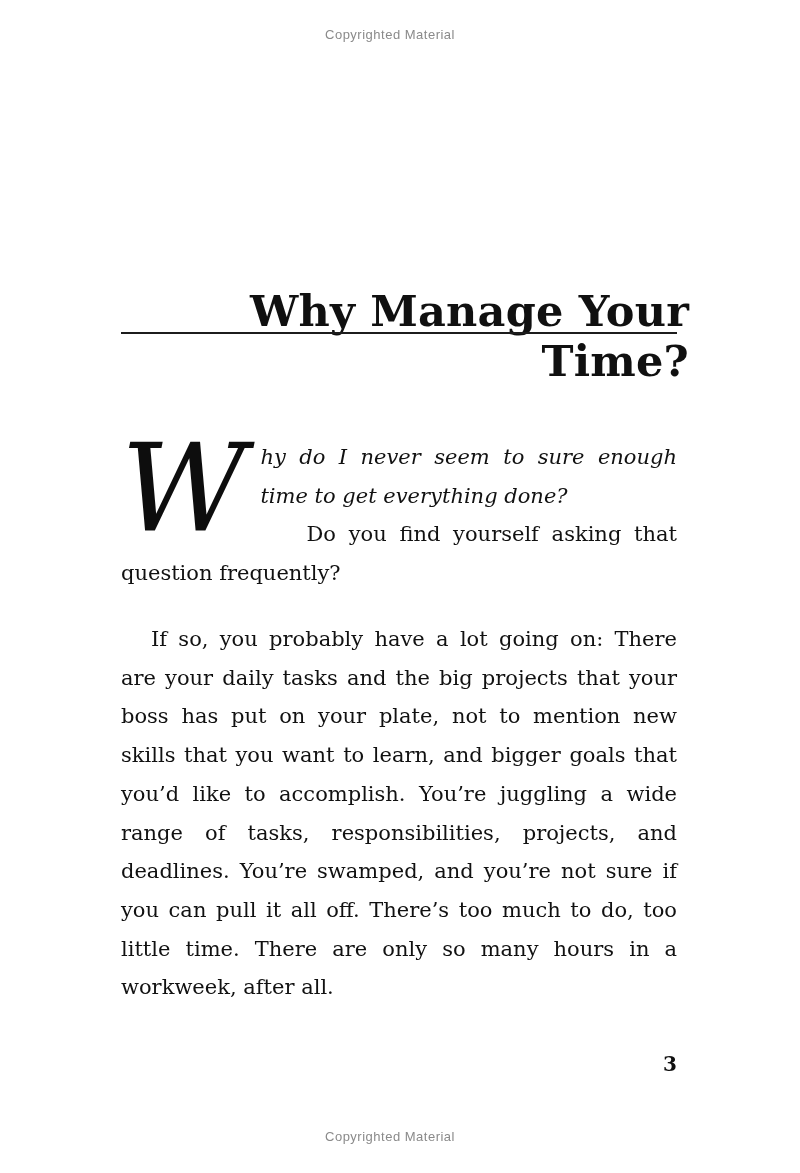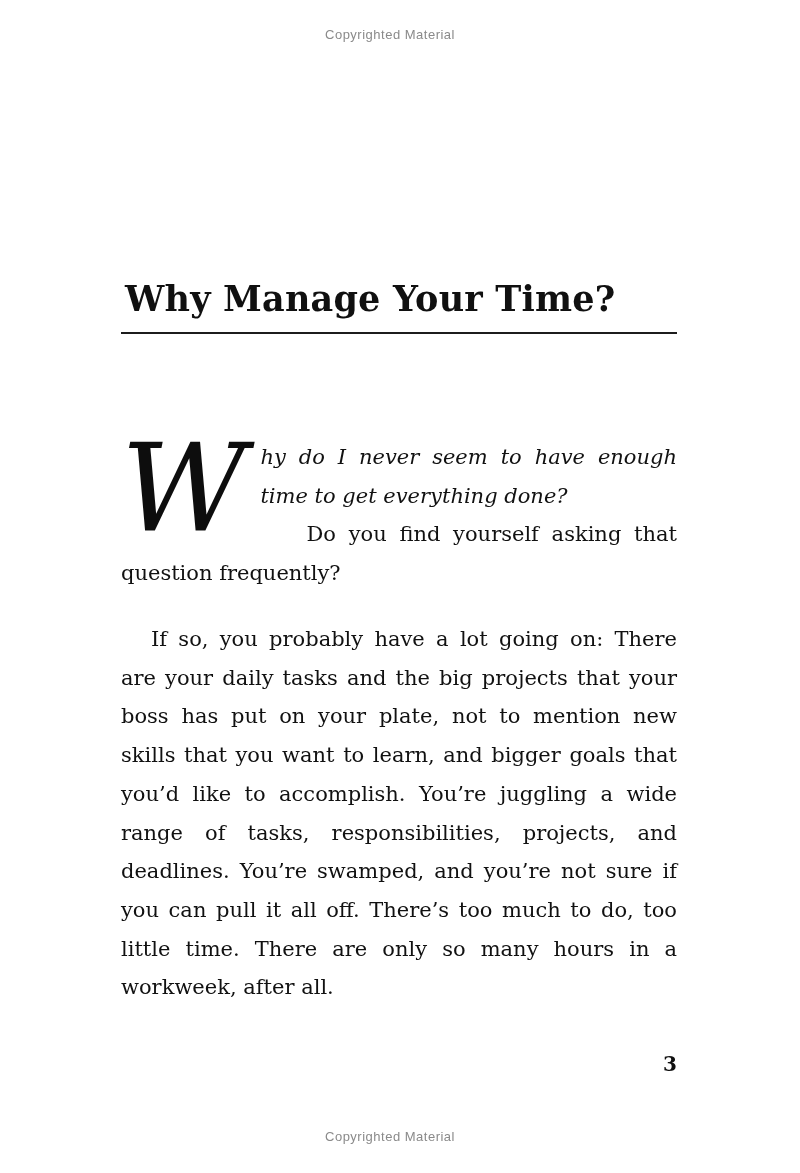--- a/index.html
+++ b/index.html
@@ -27,25 +27,26 @@
     color: #8a8a8a;
   }
   .copyright.top { top: 27px; }
   .copyright.bottom { top: 1129px; }
 
   .chapter-title {
     position: absolute;
     top: 274px;
     left: 121px;
     width: 556px;
-    margin: 4px;
-    font-size: 35px;
+    margin: 12px;
+    font-size: 43px;
     font-weight: bold;
     letter-spacing: 0.2px;
     color: #101010;
+    text-align: right;
   }
   .title-rule {
     position: absolute;
     top: 332px;
     left: 121px;
     width: 556px;
     margin: 0;
     border: none;
     border-top: 2px solid #1c1c1c;
   }
@@ -108,21 +109,21 @@
 
 <div class="page">
 
   <div class="copyright top">Copyrighted Material</div>
 
   <h1 class="chapter-title">Why Manage Your Time?</h1>
 
   <hr class="title-rule">
 
   <div class="opening">
-    <span class="dropcap">W</span><span class="italic-q">hy do I never seem to have enough time to get everything done?</span><br>
+    <span class="dropcap">W</span><span class="italic-q">hy do I never seem to sure enough time to get everything done?</span><br>
     <span class="followup-indent"></span><span>Do you find yourself asking that ques­tion frequently?</span>
   </div>
 
   <p class="body-para">If so, you probably have a lot going on: There are your daily tasks and the big projects that your boss has put on your plate, not to mention new skills that you want to learn, and bigger goals that you’d like to accomplish. You’re juggling a wide range of tasks, responsibilities, projects, and deadlines. You’re swamped, and you’re not sure if you can pull it all off. There’s too much to do, too little time. There are only so many hours in a workweek, after all.</p>
 
   <div class="page-number">3</div>
 
   <div class="copyright bottom">Copyrighted Material</div>
 
 </div>

